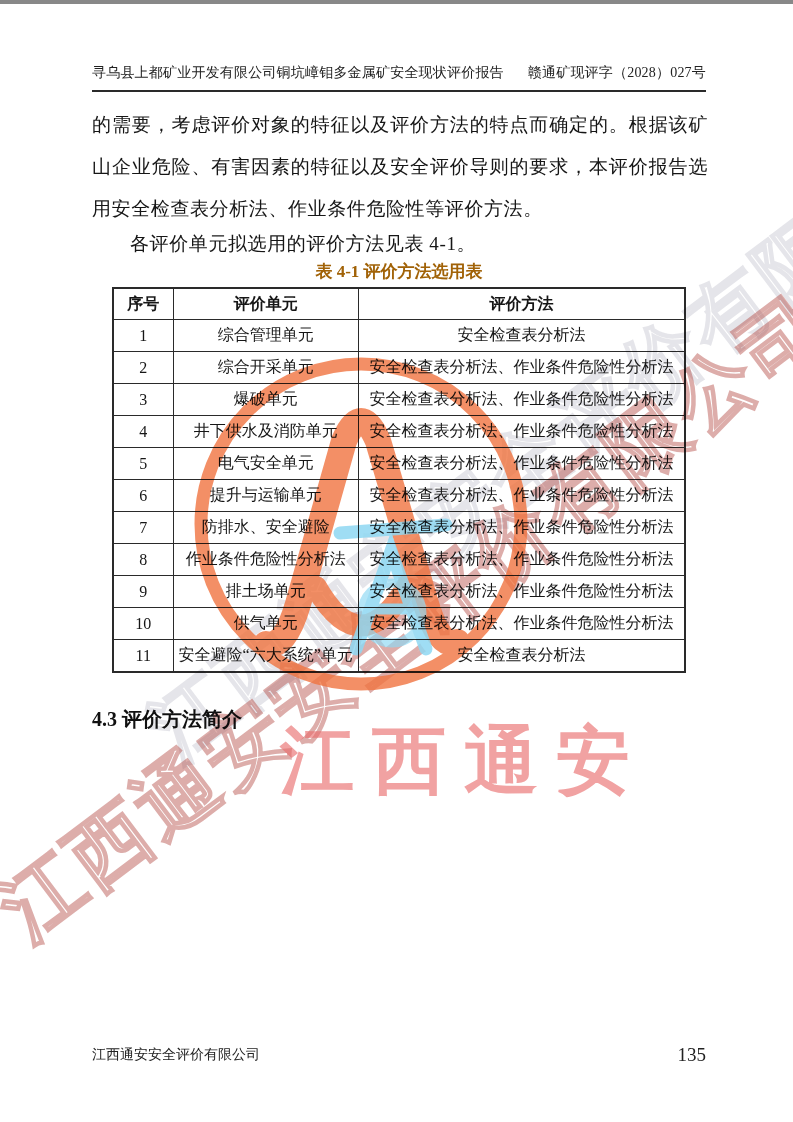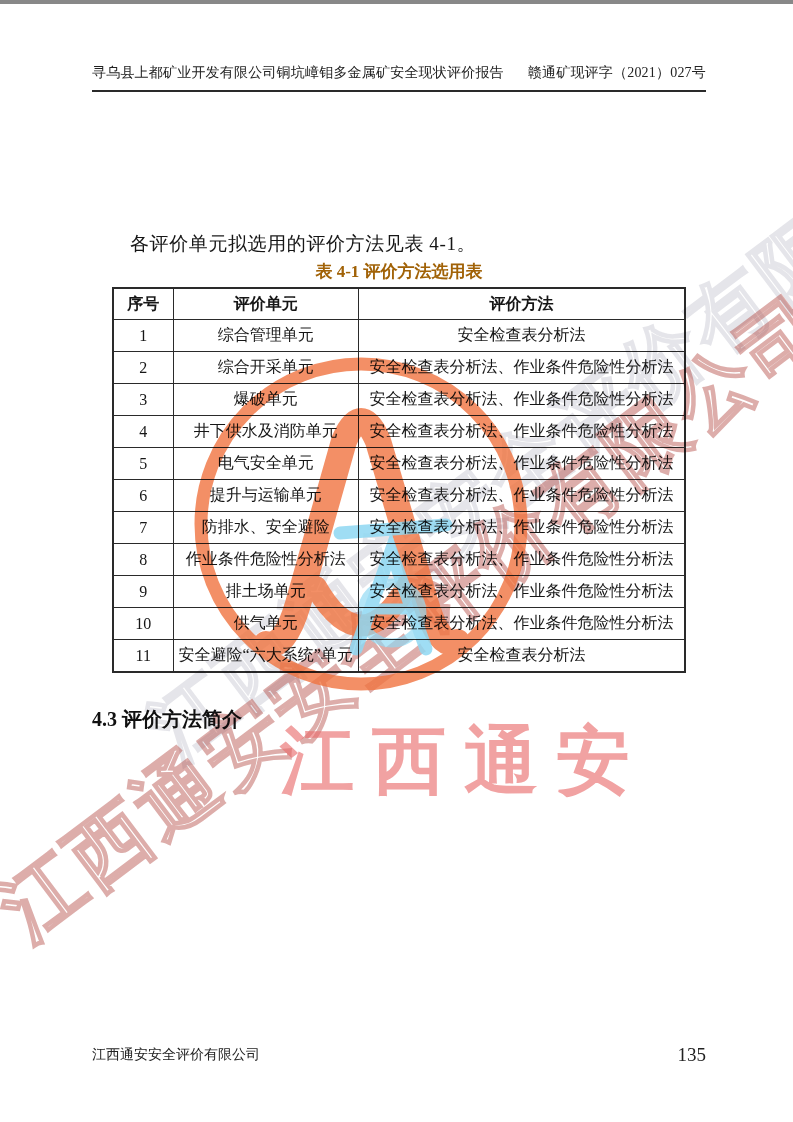--- a/index.html
+++ b/index.html
@@ -98,24 +98,25 @@
   .wm-stamp { position:absolute; left:186px; top:345px; opacity:0.80; }
   .wm-blue  { position:absolute; left:328px; top:505px; opacity:0.85; }
 </style>
 </head>
 <body>
 
 <div class="page">
 
   <div class="hdr">
     <span>寻乌县上都矿业开发有限公司铜坑嶂钼多金属矿安全现状评价报告</span>
-    <span>赣通矿现评字（2021）027号</span>
+    <span>赣通矿现评字（2028）027号</span>
   </div>
   <div class="hdr-rule"></div>
 
+  <div class="para p1">的需要，考虑评价对象的特征以及评价方法的特点而确定的。根据该矿山企业危险、有害因素的特征以及安全评价导则的要求，本评价报告选用安全检查表分析法、作业条件危险性等评价方法。</div>
   <div class="para p2 indent">各评价单元拟选用的评价方法见表 4-1。</div>
 
   <div class="tbl-title">表 4-1 评价方法选用表</div>
   <table class="main">
     <colgroup>
         <col class="c-no">
         <col class="c-unit">
         <col class="c-method">
       </colgroup>
     <thead>

